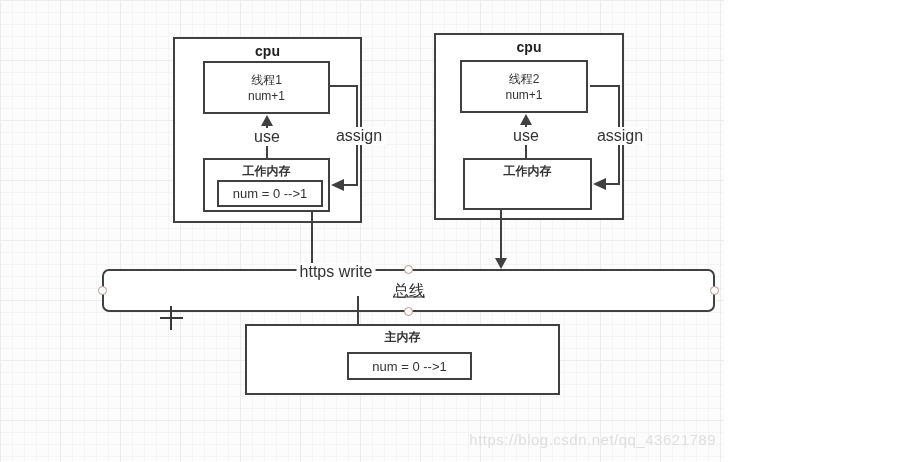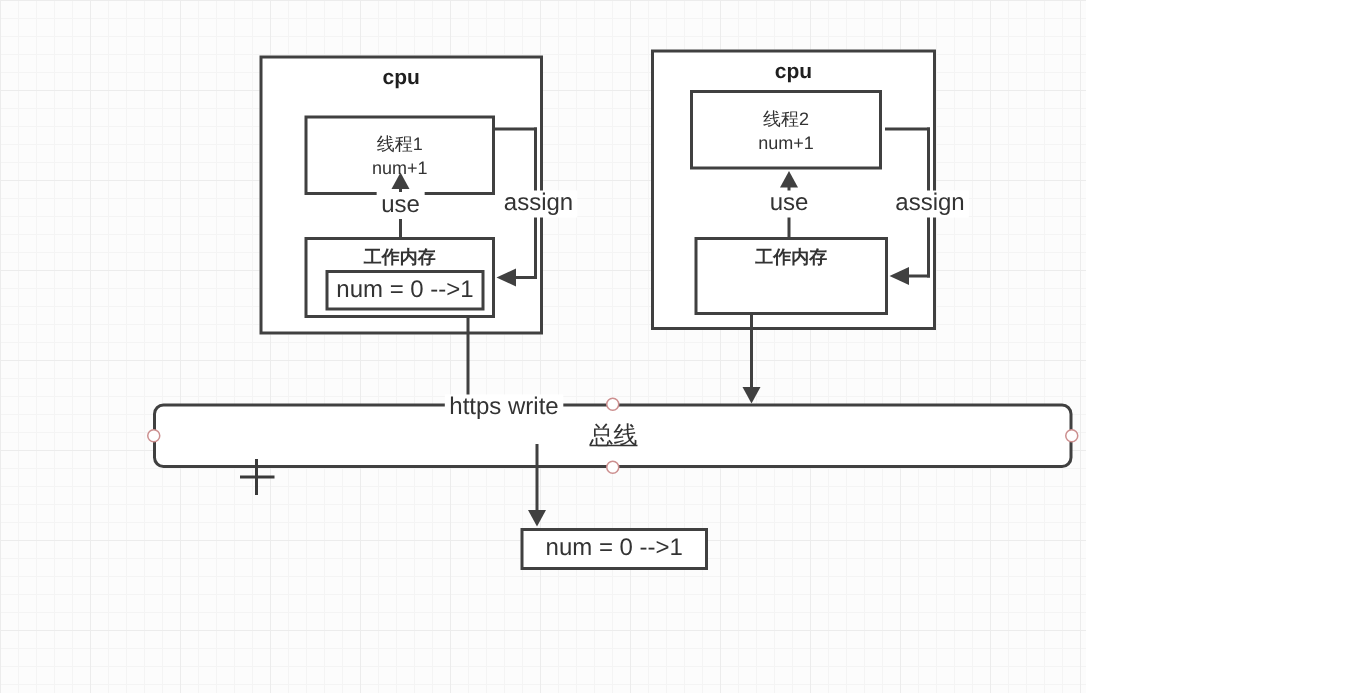--- a/index.html
+++ b/index.html
@@ -30,21 +30,21 @@
     font-weight:bold;
   }
   .cpu-title { font-weight:bold; font-size:14px; color:#1f1f1f; top:4px; }
 
   .center2 {
     display:flex; flex-direction:column; justify-content:center; align-items:center;
     font-size:12px; line-height:16px; text-align:center;
   }
   .valbox {
     display:flex; justify-content:center; align-items:center;
-    font-size:16px; white-space:nowrap;
+    font-size:13px; white-space:nowrap;
   }
 
   .lineV { position:absolute; width:2px; background:var(--stroke,#404040); }
   .lineH { position:absolute; height:2px; background:var(--stroke,#404040); }
 
   .arr { position:absolute; width:0; height:0; }
   .arr-up   { border-left:6px solid transparent; border-right:6px solid transparent; border-bottom:11px solid var(--stroke,#404040); }
   .arr-down { border-left:6px solid transparent; border-right:6px solid transparent; border-top:11px solid var(--stroke,#404040); }
   .arr-left { border-top:6px solid transparent; border-bottom:6px solid transparent; border-right:13px solid var(--stroke,#404040); }
 
@@ -70,21 +70,21 @@
 </style>
 </head>
 <body>
 
 <div class="canvas">
 
   <div class="shape" style="left:173px; top:37px; width:189px; height:186px;">
     <div class="shape-title cpu-title">cpu</div>
   </div>
 
-  <div class="shape center2" style="left:203px; top:61px; width:127px; height:53px;margin-top:16px;">
+  <div class="shape center2" style="left:203px; top:61px; width:127px; height:53px;">
     <div>线程1</div>
     <div>num+1</div>
   </div>
 
   <div class="arr arr-up" style="left:261px; top:115px;"></div>
   <div class="lineV" style="left:266px; top:125px; height:34px;"></div>
   <div class="lbl lbl-bg" style="left:267px; top:137px;">use</div>
 
   <div class="lineH" style="left:330px; top:85px; width:28px;"></div>
   <div class="lineV" style="left:356px; top:85px; height:101px;"></div>
@@ -132,21 +132,25 @@
   <div class="lbl lbl-bg" style="left:336px; top:272px;">https write</div>
 
   <div class="cp" style="left:404px; top:265px;"></div>
   <div class="cp" style="left:404px; top:307px;"></div>
   <div class="cp" style="left:98px;  top:286px;"></div>
   <div class="cp" style="left:710px; top:286px;"></div>
 
   <div class="lineV" style="left:357px; top:296px; height:45px;"></div>
   <div class="arr arr-down" style="left:352px; top:340px;"></div>
 
+  <div class="shape" style="left:245px; top:324px; width:315px; height:71px;">
+    <div class="shape-title">主内存</div>
+  </div>
   <div class="shape valbox" style="left:347px; top:352px; width:125px; height:28px;">
     <span>num = 0 --&gt;1</span>
   </div>
 
   <div class="cursor-part" style="left:160px; top:317px; width:23px; height:2px;"></div>
   <div class="cursor-part" style="left:170px; top:306px; width:2px; height:24px;"></div>
 
+  <div class="watermark">https://blog.csdn.net/qq_43621789</div>
 
 </div>
 
 </body></html>

